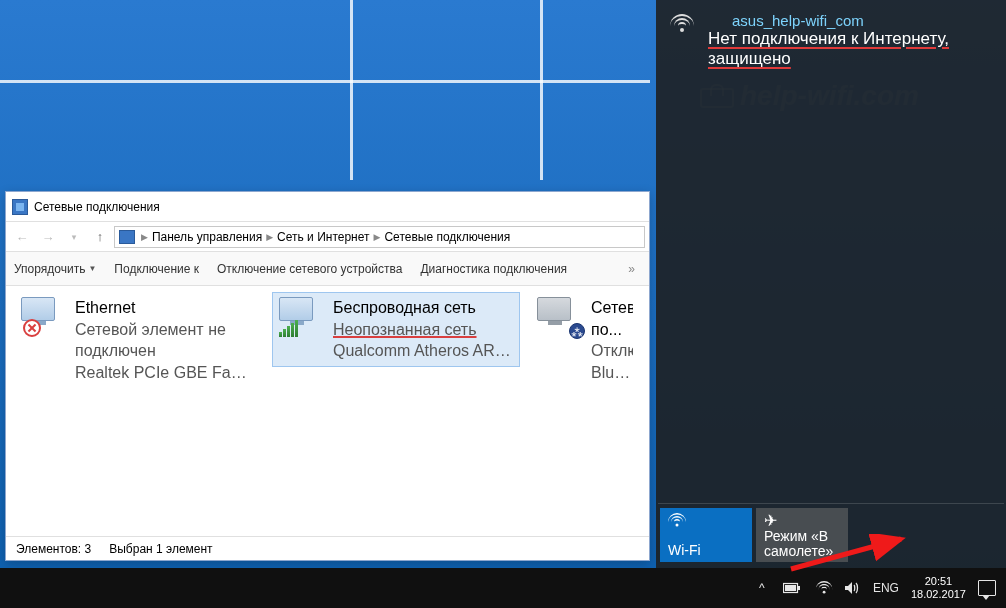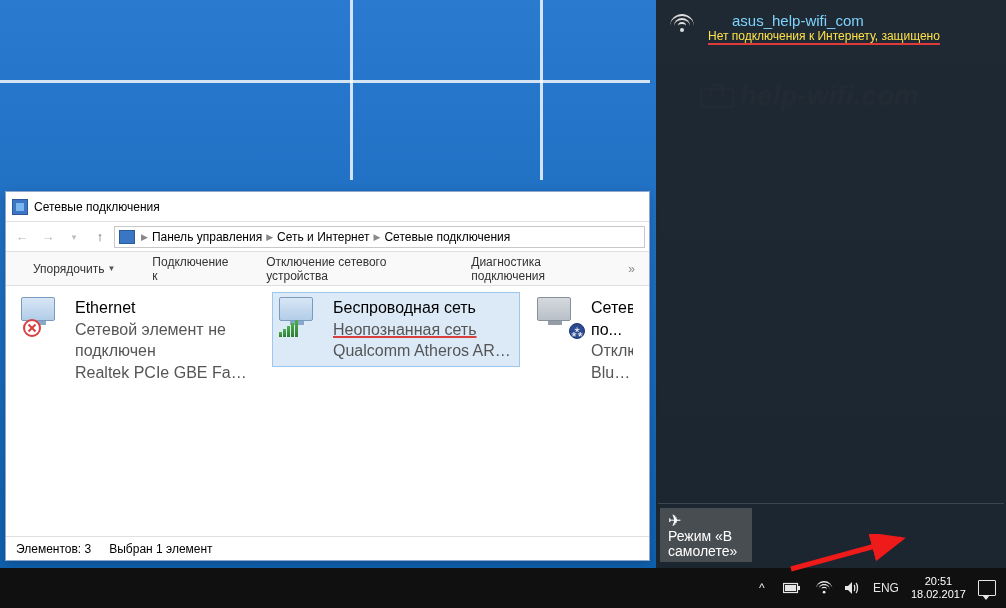--- a/index.html
+++ b/index.html
@@ -37,21 +37,21 @@
   .navbtn { width: 24px; height: 24px; border-radius: 2px; display: flex; align-items: center;
             justify-content: center; color: #555; cursor: pointer; font-size: 13px; }
   .navbtn.dis { color: #bbb; cursor: default; }
   .breadcrumb { flex: 1; height: 22px; border: 1px solid #c8c8c8; display: flex;
                 align-items: center; padding: 0 4px; font-size: 12px; gap: 4px; }
   .bc-icon { width: 16px; height: 14px; background: #3a76c4; border: 1px solid #2a5a9a; margin-right:2px; }
   .bc-sep { color: #888; font-size: 9px; }
   .bc-item { cursor: pointer; }
   .toolbar { height: 34px; display: flex; align-items: center; padding: 0 8px; gap: 18px;
              background: #f9f9f9; border-bottom: 1px solid #e0e0e0; font-size: 12px; }
-  .tb-item { cursor: pointer; color: #333; display: flex; align-items: center; gap: 3px; margin-left: 19px; }
+  .tb-item { cursor: pointer; color: #333; display: flex; align-items: center; gap: 3px; }
   .tb-item .arr { font-size: 8px; color: #555; }
   .tb-help { margin-left: auto; padding: 0 6px; }
   
   .content { position: relative; height: 250px; padding: 6px 8px; display: flex; gap: 10px;
              align-items: flex-start; }
   .adapter { width: 248px; padding: 4px 6px; display: flex; gap: 8px; cursor: pointer;
              border: 1px solid transparent; }
   .adapter.sel { background: #dceaf8; border: 1px solid #9ec6ef; }
   .ad-icon { width: 46px; height: 40px; position: relative; flex-shrink: 0; }
   .ad-mon { width: 34px; height: 24px; background: linear-gradient(#d8e6f5,#b2cde8);
@@ -91,21 +91,21 @@
   .fly-net { display: flex; gap: 14px; }
   .fly-wifi-icon { width: 24px; height: 20px; margin-top: 2px; }
   .arc { border: 2px solid #ddd; border-bottom: none; border-left: none; border-right: none;
          border-radius: 50%; position: absolute; }
   .wifi-svg { position:relative; width:24px; height:20px; }
   .wifi-svg .a1 { width:24px; height:24px; left:0; top:0; border-width:2.5px; border-color:#ddd transparent transparent; }
   .wifi-svg .a2 { width:16px; height:16px; left:4px; top:4px; border-width:2.5px; border-color:#ddd transparent transparent; }
   .wifi-svg .a3 { width:8px; height:8px; left:8px; top:8px; border-width:2.5px; border-color:#ddd transparent transparent; }
   .wifi-svg .dot { position:absolute; left:10px; top:14px; width:4px; height:4px; background:#ddd; border-radius:50%; }
   .fly-name { color: #7dd3fc; font-size: 15px; margin-left: 24px; }
-  .fly-status { color: #fde047; font-size: 12px; text-decoration: underline;
+  .fly-status { color: #ffffff; font-size: 17px; text-decoration: underline;
                 text-decoration-color: #e03a3a; text-decoration-thickness: 2px; text-underline-offset: 3px; }
   .fly-mid { flex: 1; }
   .fly-sep { border-top: 1px solid rgba(255,255,255,0.15); margin: 0 2px; }
   .fly-settings { padding: 10px 16px 8px; color: #b8b8b8; font-size: 13px; }
   .fly-tiles { display: flex; gap: 4px; padding: 4px 4px 6px; }
   .tile { width: 92px; height: 54px; padding: 5px 8px 4px; font-size: 11px; color: #fff;
           display: flex; flex-direction: column; justify-content: space-between; cursor: pointer; }
   .tile.on { background: #0a6fc2; }
   .tile.off { background: rgba(110,110,110,0.55); }
   .tile-icon { height: 18px; font-size: 16px; line-height: 1; }
@@ -228,20 +228,31 @@
       </div>
       <div>
         <div class="fly-name">asus_help-wifi_com</div>
         <div class="fly-status">Нет подключения к Интернету, защищено</div>
       </div>
     </div>
   </div>
   <div class="fly-mid"></div>
   <div class="fly-sep"></div>
   <div class="fly-tiles">
+    <div class="tile on">
+      <div class="tile-icon">
+        <div class="wifi-svg" style="transform:scale(0.75);transform-origin:left top;">
+          <div class="arc a1" style="border-color:#fff transparent transparent;"></div>
+          <div class="arc a2" style="border-color:#fff transparent transparent;"></div>
+          <div class="arc a3" style="border-color:#fff transparent transparent;"></div>
+          <div class="dot" style="background:#fff;"></div>
+        </div>
+      </div>
+      <div class="tile-label">Wi-Fi</div>
+    </div>
     <div class="tile off">
       <div class="tile-icon">✈</div>
       <div class="tile-label">Режим «В самолете»</div>
     </div>
   </div>
 </div>
 
 <div class="taskbar">
   <div class="tray">
     <div class="tray-icon">^</div>

